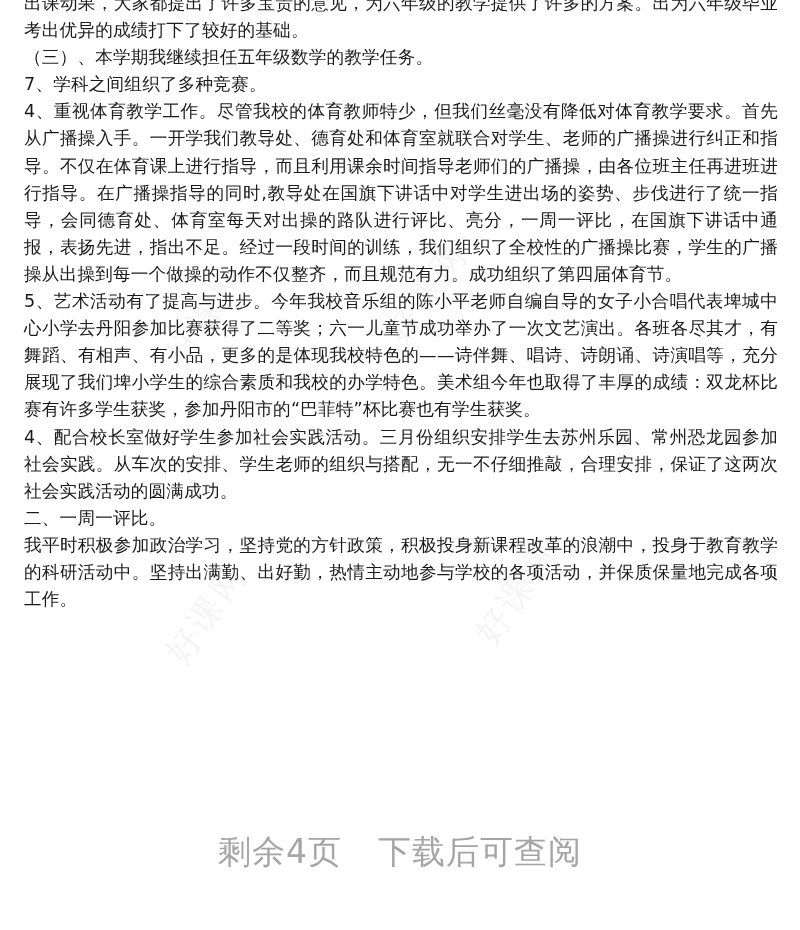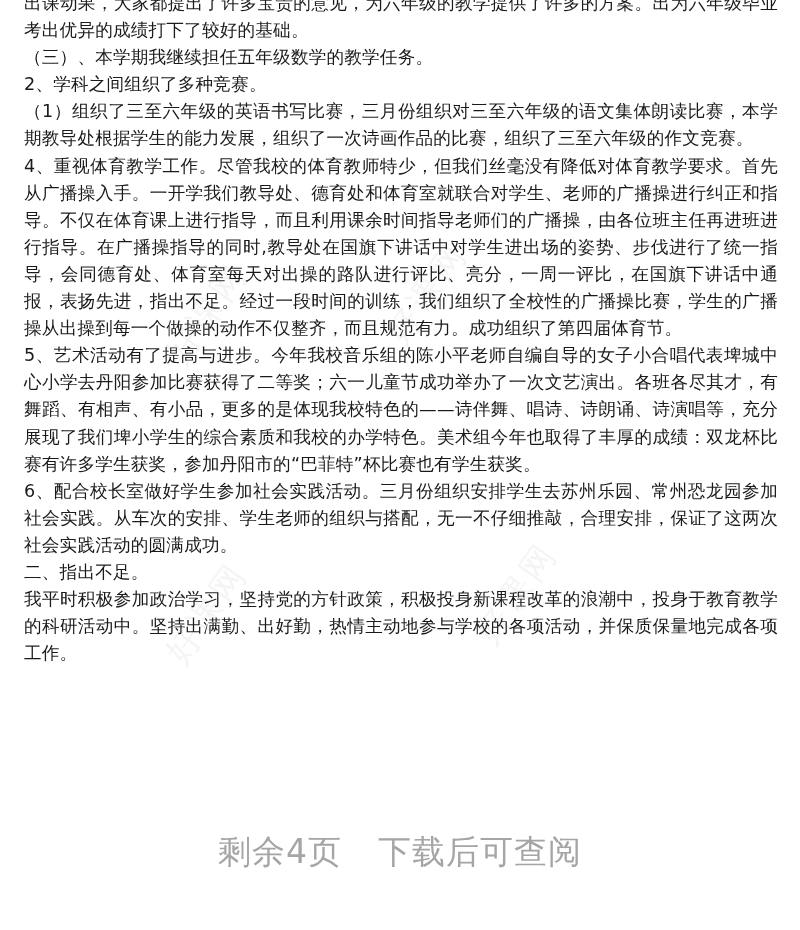--- a/index.html
+++ b/index.html
@@ -75,26 +75,25 @@
 <div class="page">
 
   <div class="watermark wm1">好课网</div>
   <div class="watermark wm2">好课网</div>
   <div class="watermark wm3">好课网</div>
   <div class="watermark wm4">好课网</div>
 
   <div class="doc-body">
     <p>出课动果，大家都提出了许多宝贵的意见，为六年级的教学提供了许多的方案。出为六年级毕业考出优异的成绩打下了较好的基础。</p>
     <p>（三）、本学期我继续担任五年级数学的教学任务。</p>
-    <p>2、学科之间组织了多种竞赛。</p>
-    <p>（1）组织了三至六年级的英语书写比赛，三月份组织对三至六年级的语文集体朗读比赛，本学期教导处根据学生的能力发展，组织了一次诗画作品的比赛，组织了三至六年级的作文竞赛。</p>
+    <p>7、学科之间组织了多种竞赛。</p>
     <p>4、重视体育教学工作。尽管我校的体育教师特少，但我们丝毫没有降低对体育教学要求。首先从广播操入手。一开学我们教导处、德育处和体育室就联合对学生、老师的广播操进行纠正和指导。不仅在体育课上进行指导，而且利用课余时间指导老师们的广播操，由各位班主任再进班进行指导。在广播操指导的同时,教导处在国旗下讲话中对学生进出场的姿势、步伐进行了统一指导，会同德育处、体育室每天对出操的路队进行评比、亮分，一周一评比，在国旗下讲话中通报，表扬先进，指出不足。经过一段时间的训练，我们组织了全校性的广播操比赛，学生的广播操从出操到每一个做操的动作不仅整齐，而且规范有力。成功组织了第四届体育节。</p>
     <p>5、艺术活动有了提高与进步。今年我校音乐组的陈小平老师自编自导的女子小合唱代表埤城中心小学去丹阳参加比赛获得了二等奖；六一儿童节成功举办了一次文艺演出。各班各尽其才，有舞蹈、有相声、有小品，更多的是体现我校特色的——诗伴舞、唱诗、诗朗诵、诗演唱等，充分展现了我们埤小学生的综合素质和我校的办学特色。美术组今年也取得了丰厚的成绩：双龙杯比赛有许多学生获奖，参加丹阳市的“巴菲特”杯比赛也有学生获奖。</p>
-    <p>6、配合校长室做好学生参加社会实践活动。三月份组织安排学生去苏州乐园、常州恐龙园参加社会实践。从车次的安排、学生老师的组织与搭配，无一不仔细推敲，合理安排，保证了这两次社会实践活动的圆满成功。</p>
-    <p>二、指出不足。</p>
+    <p>4、配合校长室做好学生参加社会实践活动。三月份组织安排学生去苏州乐园、常州恐龙园参加社会实践。从车次的安排、学生老师的组织与搭配，无一不仔细推敲，合理安排，保证了这两次社会实践活动的圆满成功。</p>
+    <p>二、一周一评比。</p>
     <p>我平时积极参加政治学习，坚持党的方针政策，积极投身新课程改革的浪潮中，投身于教育教学的科研活动中。坚持出满勤、出好勤，热情主动地参与学校的各项活动，并保质保量地完成各项工作。</p>
   </div>
 
   <div class="remaining-banner">
     <span>剩余4页</span><span class="gap"></span><span>下载后可查阅</span>
   </div>
 
 </div>
 
 </body></html>

